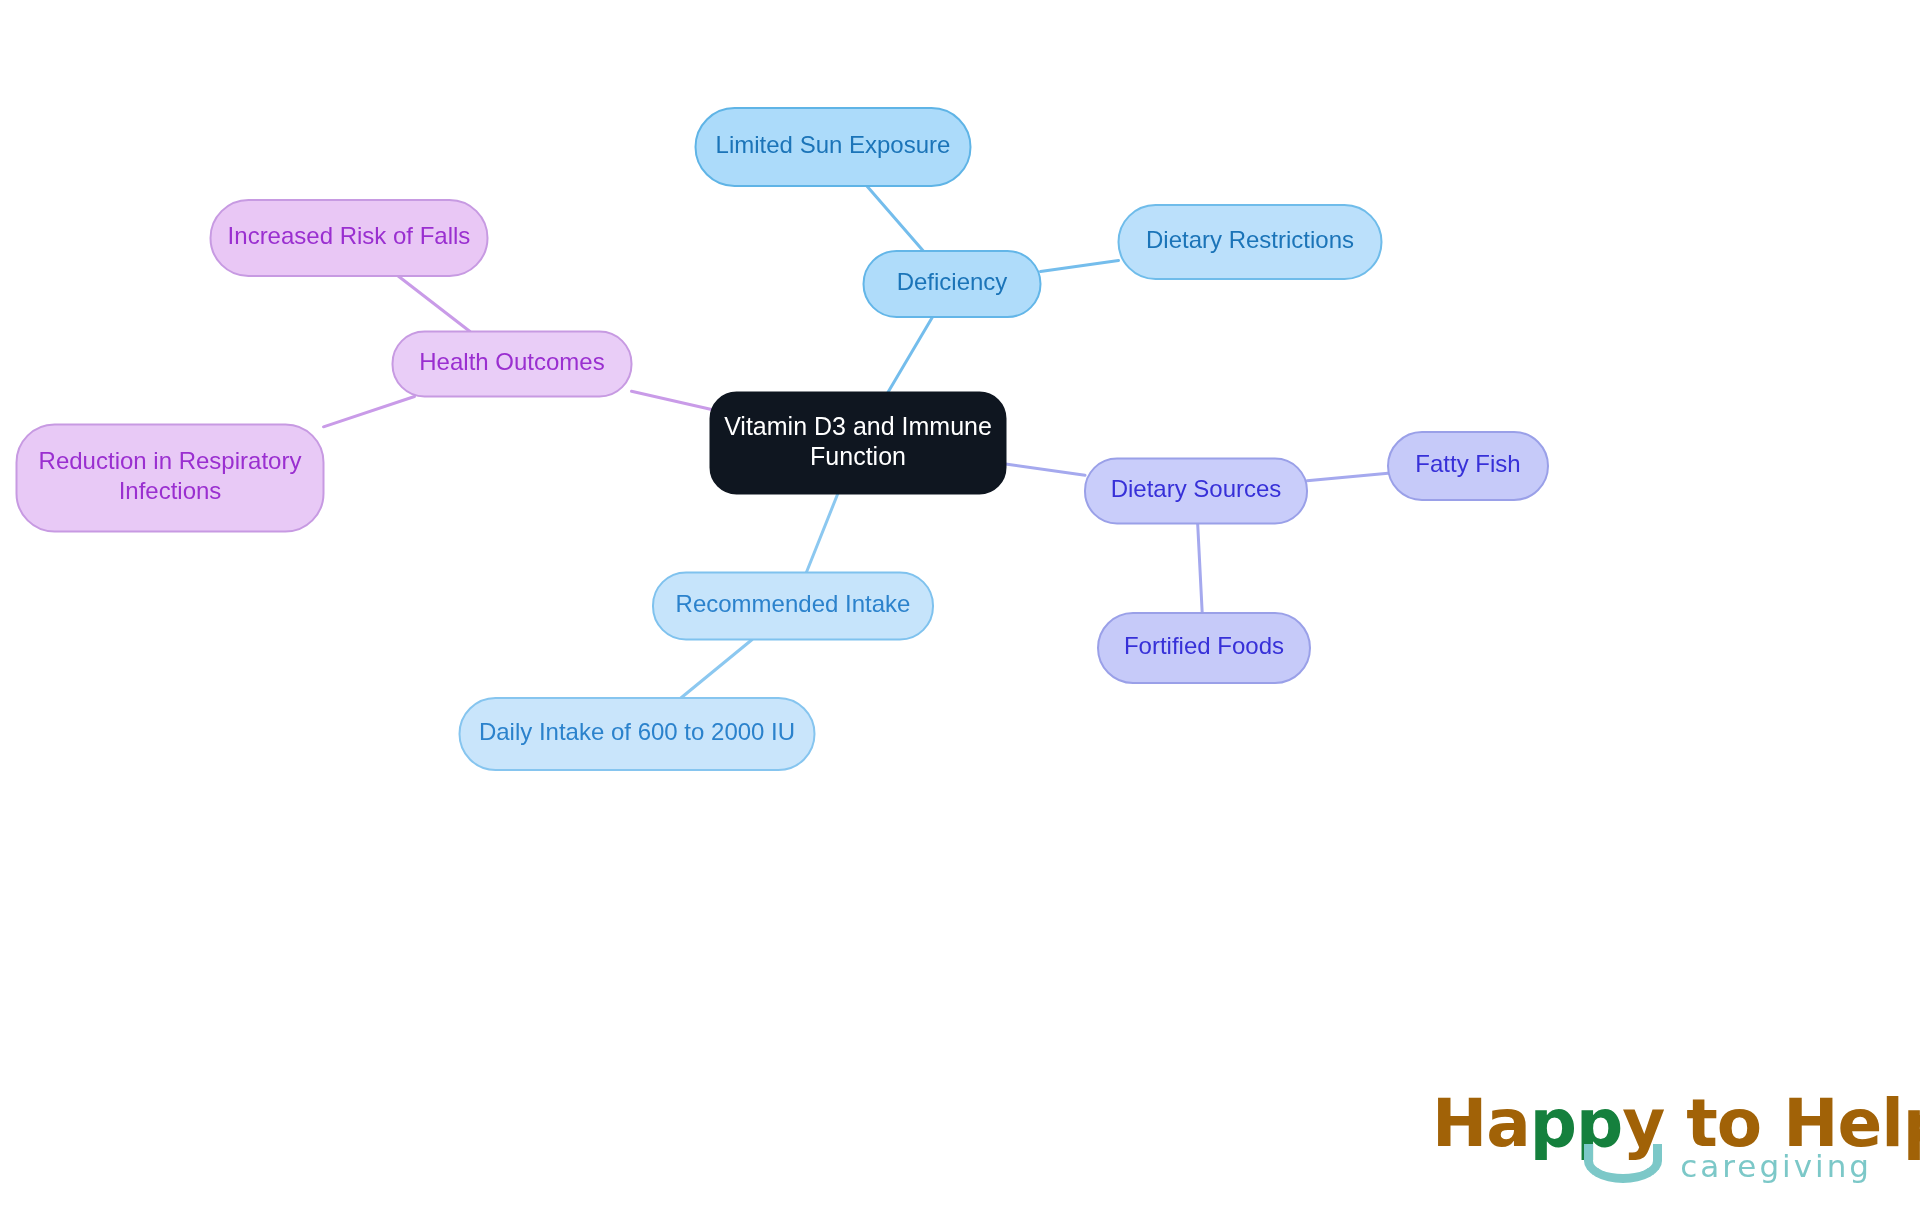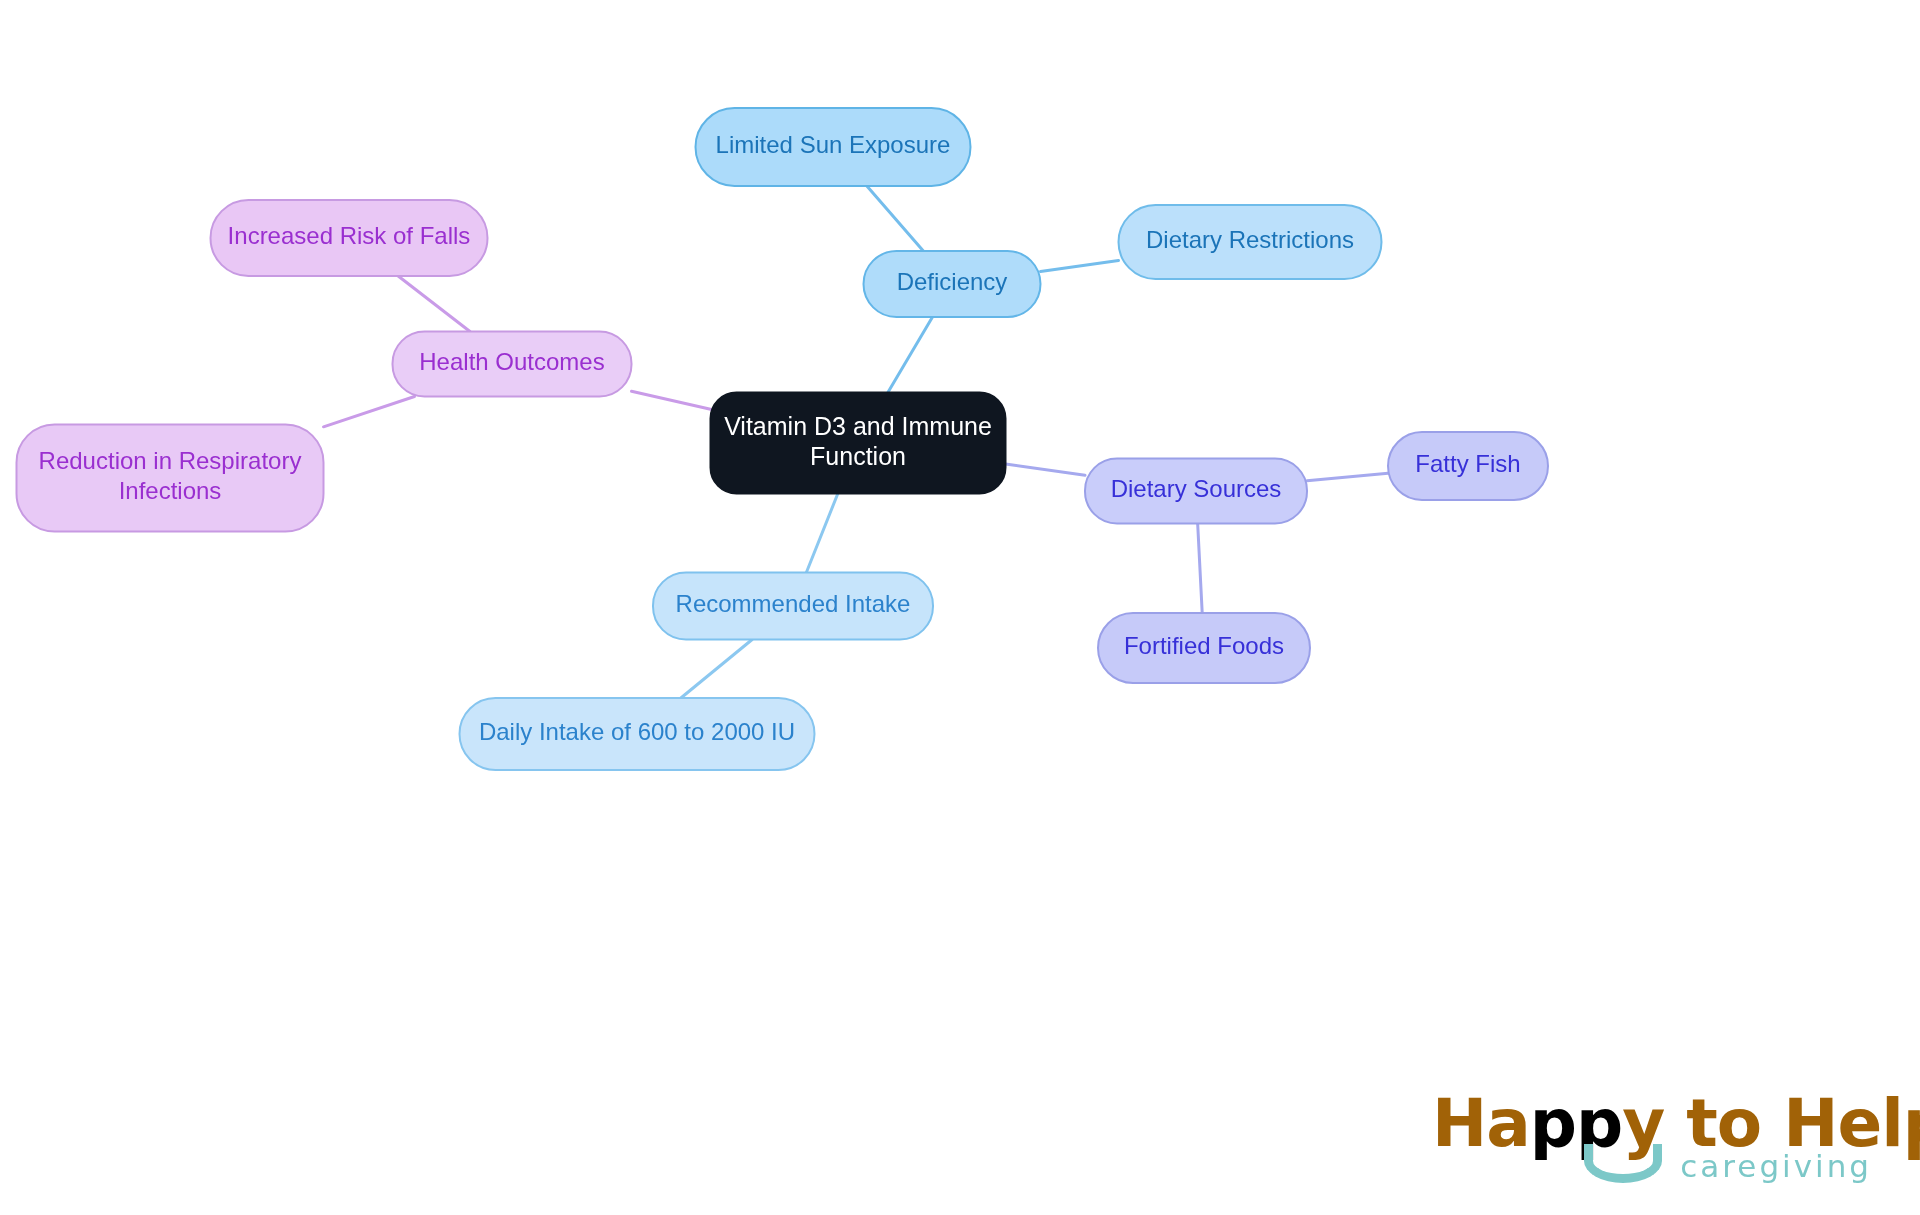--- a/index.html
+++ b/index.html
@@ -55,21 +55,21 @@
   }
   .logo-wordmark {
     font-family: "DejaVu Sans", sans-serif;
     font-weight: bold;
     font-size: 66px;
     letter-spacing: -1px;
     line-height: 1;
     white-space: nowrap;
   }
   .logo-coral { color: #a16207; }
-  .logo-teal  { color: #000000; }
+  .logo-teal  { color: #15803d; }
   .logo-sub {
     font-family: "DejaVu Sans", sans-serif;
     font-size: 31px;
     letter-spacing: 3px;
     color: #7CC8C8;
     margin-top: -6px;
     margin-right: 20px;
     line-height: 1;
   }
   .logo-smile {

